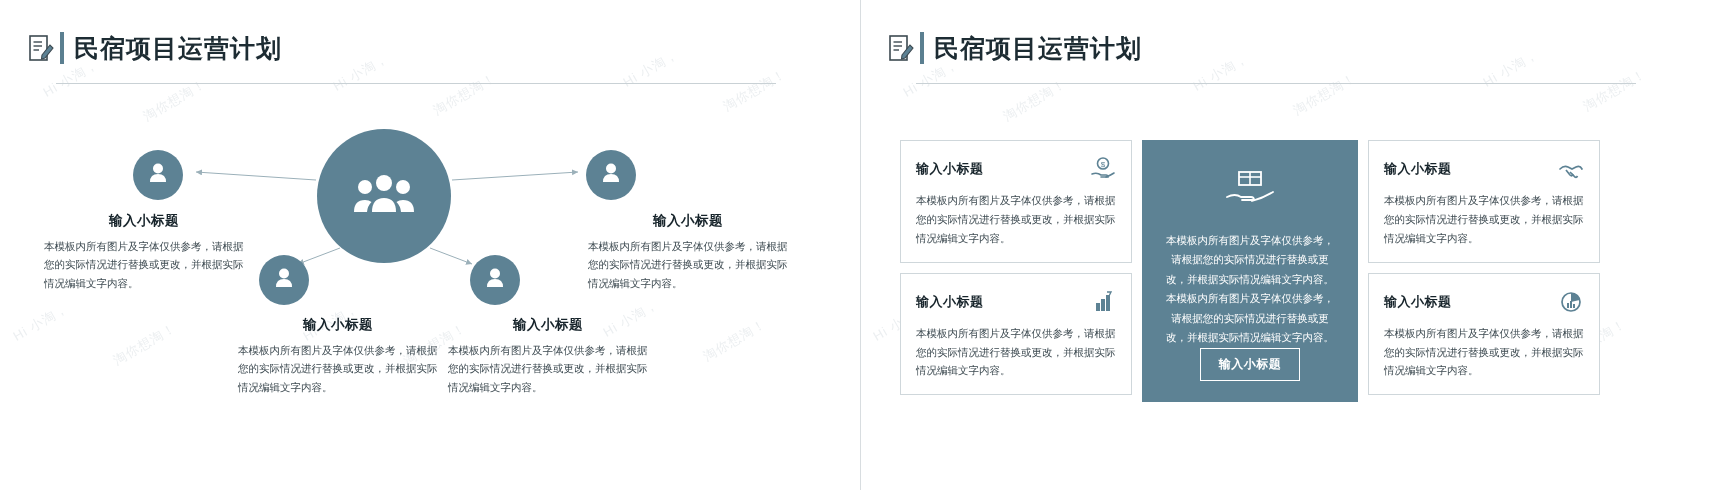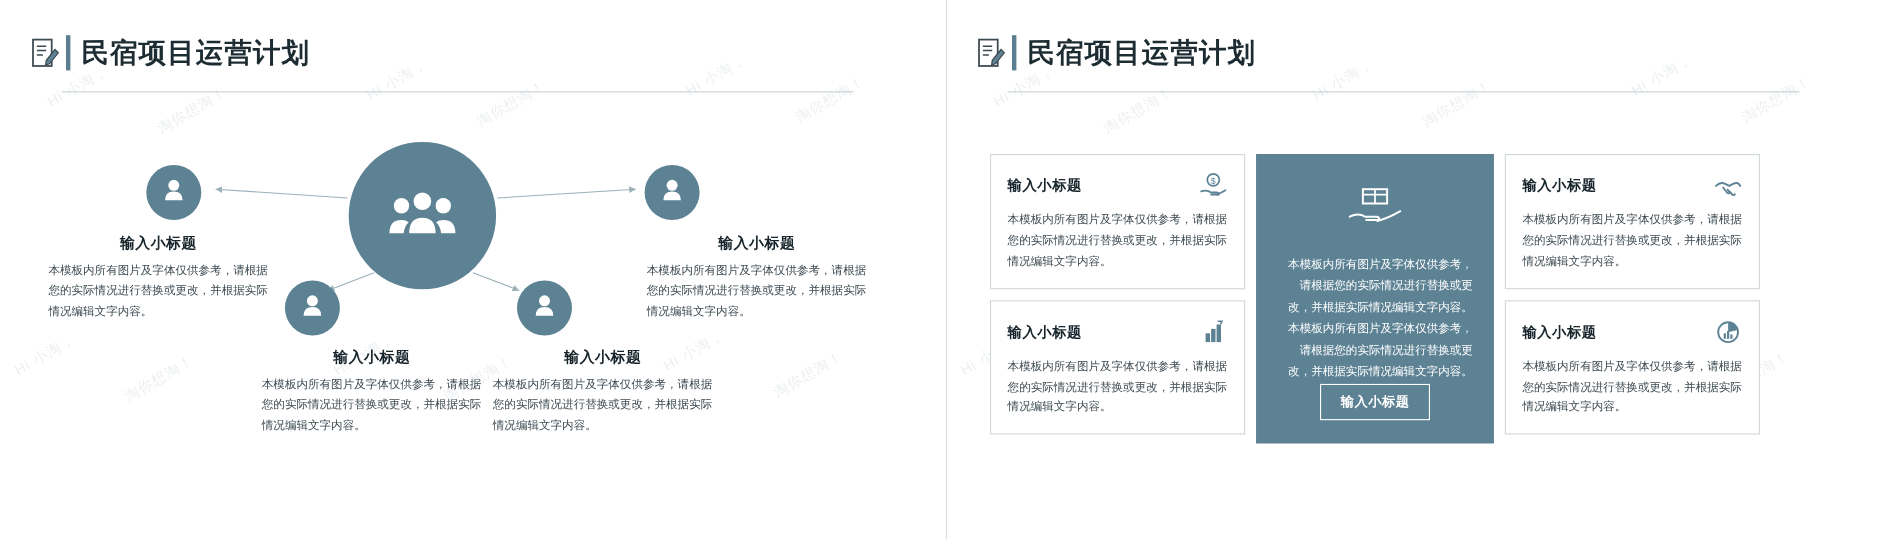--- a/index.html
+++ b/index.html
@@ -217,21 +217,21 @@
     padding: 26px 18px 20px 18px;
   }
   .feature-ico {
     color: #ffffff;
     margin-bottom: 18px;
   }
   .feature-body {
     color: #ffffff;
     font-size: 10.5px;
     line-height: 1.85;
-    text-align: right;
+    text-align: center;
   }
   .feature-btn {
     margin-top: auto;
     border: 1px solid #ffffff;
     color: #ffffff;
     font-size: 12px;
     font-weight: bold;
     padding: 7px 18px;
     letter-spacing: .5px;
     background: transparent;

